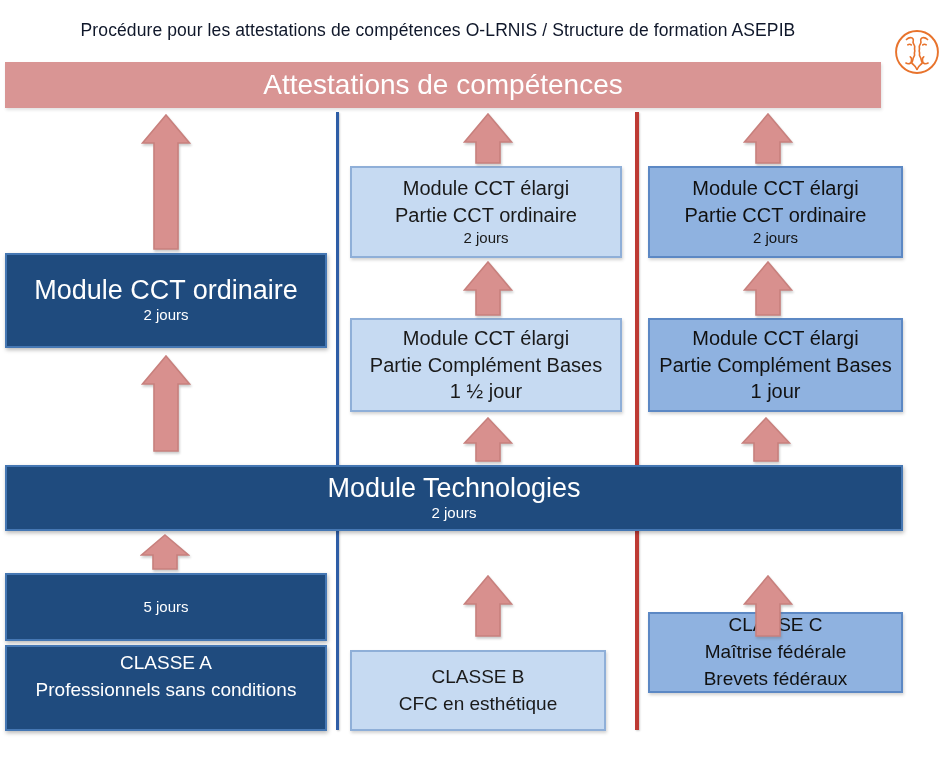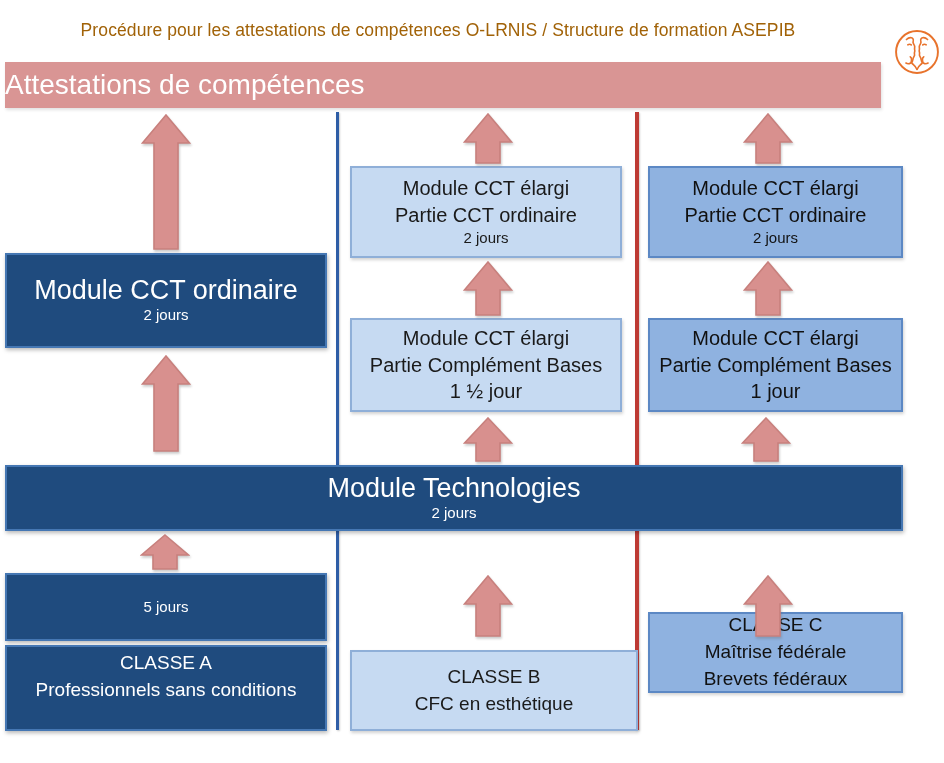--- a/index.html
+++ b/index.html
@@ -11,26 +11,26 @@
     --blueLine:#2E5DA6; --redLine:#BD3A34;
     --orange:#E8732C;
   }
   html,body{margin:0;padding:0;background:#fff;}
   .page{
     position:relative;width:944px;height:763px;background:#fff;overflow:hidden;
     font-family:"Liberation Sans","DejaVu Sans",sans-serif;
   }
   .title{
     position:absolute;left:8px;top:20px;width:860px;text-align:center;
-    font-size:17.5px;color:#a16207;letter-spacing:0.1px;
+    font-size:17.5px;color:#0f172a;letter-spacing:0.1px;
   }
   .logo{position:absolute;left:893px;top:28px;width:48px;height:48px;}
   .banner{
     position:absolute;left:5px;top:62px;width:876px;height:46px;
-    background:var(--banner);color:#fff;display:flex;align-items:center;justify-content:flex-start;
+    background:var(--banner);color:#fff;display:flex;align-items:center;justify-content:center;
     font-size:28px;box-shadow:1px 2px 3px rgba(0,0,0,.12);
   }
   .vline{position:absolute;top:112px;height:618px;box-shadow:1px 1px 2px rgba(0,0,0,.2);}
   .vline.blue{left:336px;width:3px;background:var(--blueLine);}
   .vline.red{left:635px;width:4px;background:var(--redLine);}
   .box{
     position:absolute;box-sizing:border-box;text-align:center;
     display:flex;flex-direction:column;align-items:center;justify-content:center;
   }
   .dark{background:var(--dark);border:2px solid var(--darkBorder);color:#fff;box-shadow:1px 2px 4px rgba(0,0,0,.28);}
@@ -88,21 +88,21 @@
     <div class="t-md">Partie CCT ordinaire</div>
     <div class="t-sm">2 jours</div>
   </div>
 
   <div class="box light" style="left:350px;top:318px;width:272px;height:94px">
     <div class="t-md">Module CCT élargi</div>
     <div class="t-md">Partie Complément Bases</div>
     <div class="t-md">1 ½ jour</div>
   </div>
 
-  <div class="box light" style="left:350px;top:650px;width:288px;height:81px">
+  <div class="box light" style="left:350px;top:650px;width:256px;height:81px">
     <div class="t-cls">CLASSE B</div>
     <div class="t-cls">CFC en esthétique</div>
   </div>
 
   <div class="box mid" style="left:648px;top:166px;width:255px;height:92px">
     <div class="t-md">Module CCT élargi</div>
     <div class="t-md">Partie CCT ordinaire</div>
     <div class="t-sm">2 jours</div>
   </div>
 

